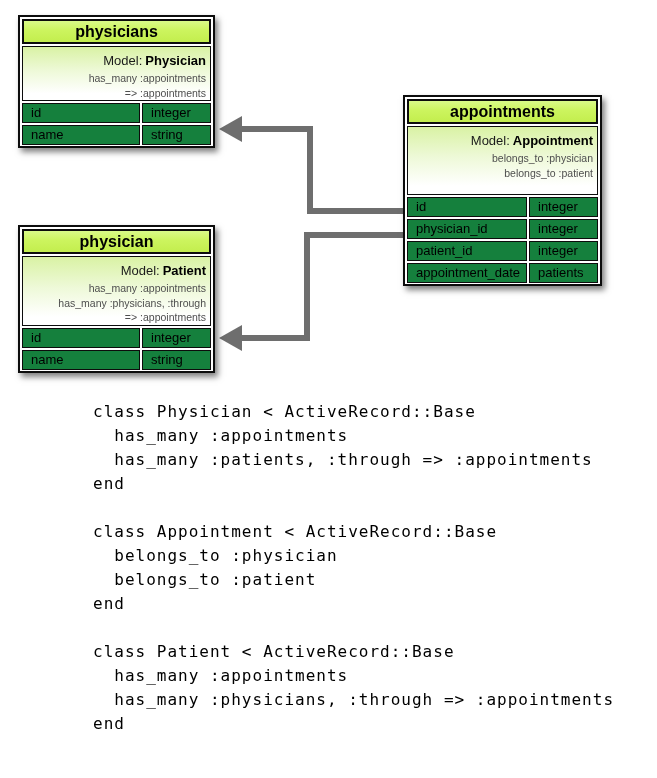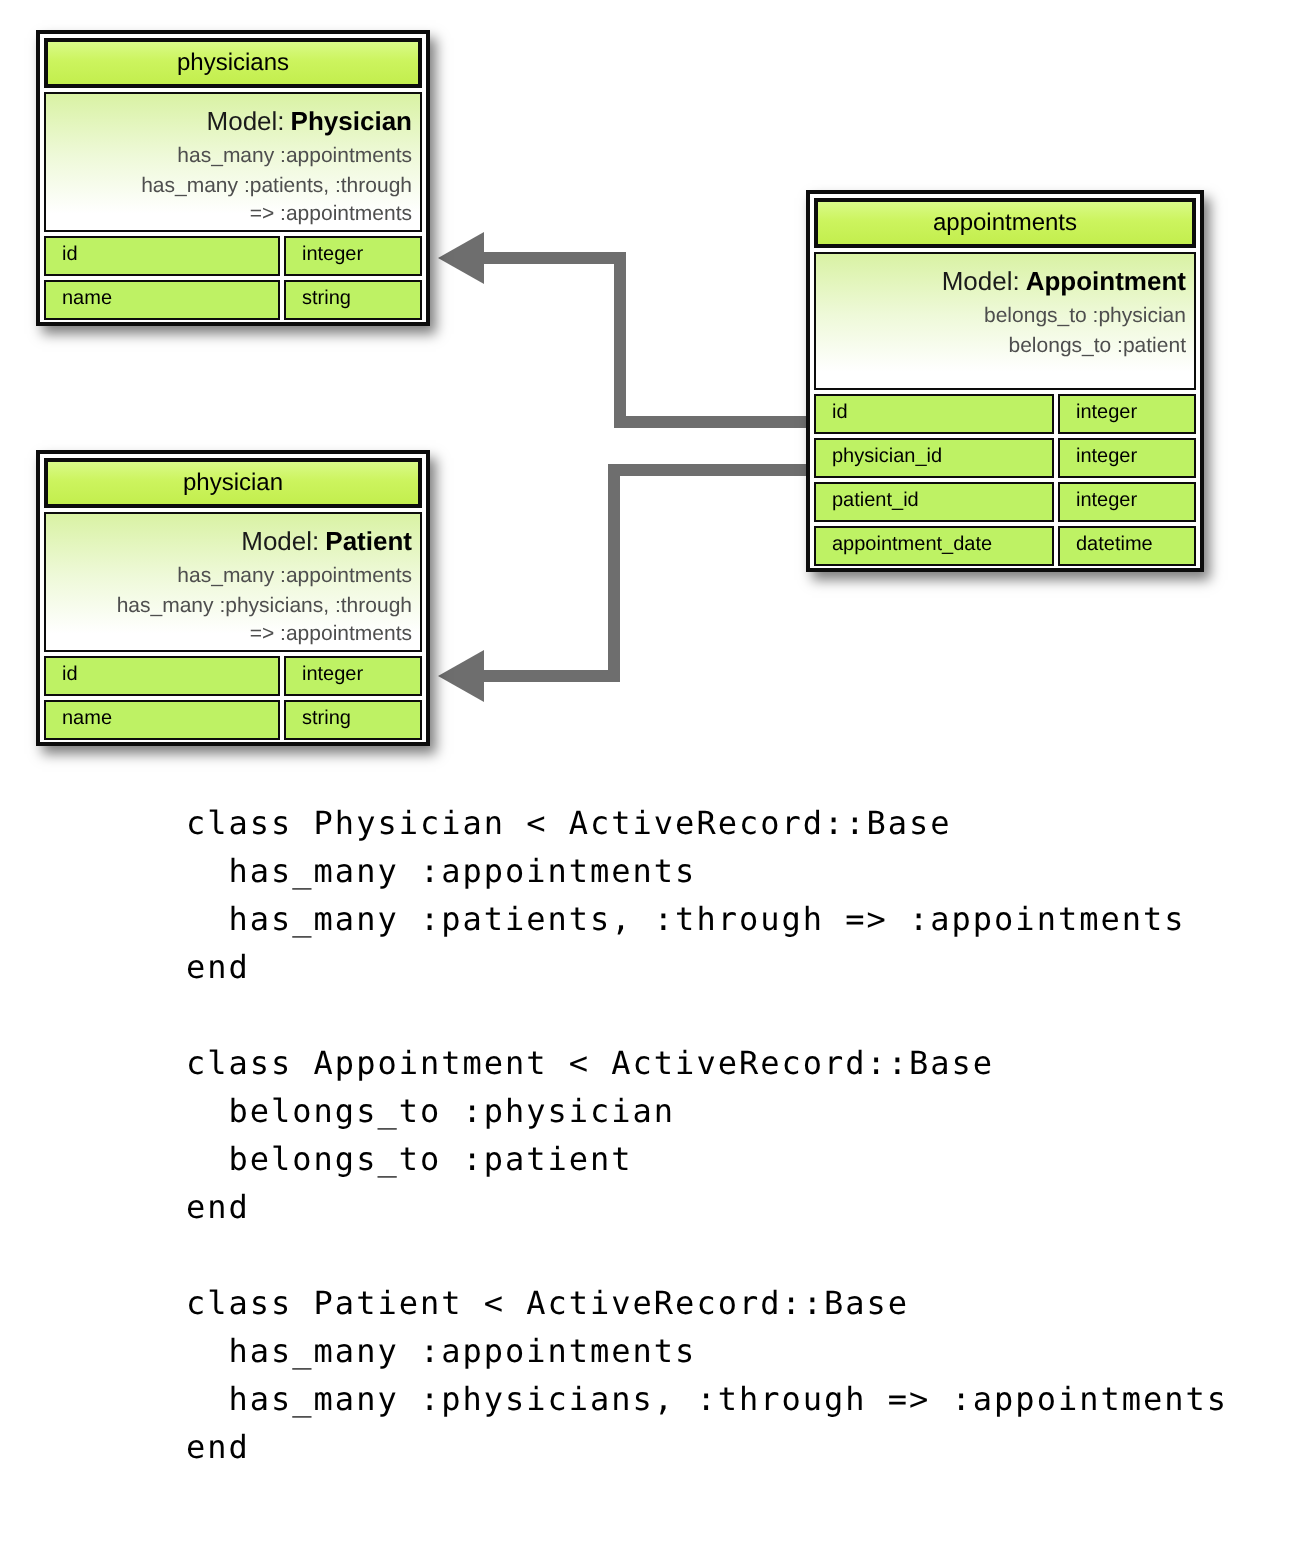--- a/index.html
+++ b/index.html
@@ -11,36 +11,36 @@
 
   
   .db-table {
     position:absolute; box-sizing:border-box;
     border:2px solid #0c0c0c; background:#ffffff; padding:1px;
     box-shadow:3px 4px 6px rgba(0,0,0,0.50);
   }
   .tbl-header {
     margin:1px; border:2px solid #0c0c0c;
     background:linear-gradient(180deg,#d9fa88 0%,#ccf45e 45%,#c3ee4e 100%);
-    text-align:center; font-weight:normal; font-size:12px; color:#000;
+    text-align:center; font-weight:bold; font-size:16px; color:#000;
     height:21px; line-height:21px;
   }
   .tbl-model {
     margin:2px 1px 0 1px; border:1.5px solid #0c0c0c;
     background:linear-gradient(180deg,#d9f2a4 0%,#eef9d8 45%,#ffffff 88%);
     padding:5px 4px 0 9px; box-sizing:content-box;text-align:right;
   }
   .tbl-model.model-3 { height:62px; }
   .model-line { font-size:13px; line-height:17px; margin-bottom:2px; color:#1a1a1a; }
   .model-line .mname { font-weight:bold; color:#000; margin-left:3px; }
   .assoc { font-size:10.5px; line-height:14.5px; color:#4e4e4e; }
   .tbl-row { display:flex; margin:2px 1px 0 1px; gap:2px; }
   .cell {
-    border:1.5px solid #0c0c0c; background:#bef264;
-    height:18px; line-height:18px; font-size:10px; color:#000;
+    border:1.5px solid #0c0c0c; background:#15803d;
+    height:18px; line-height:18px; font-size:13px; color:#000;
     padding-left:8px; box-sizing:content-box; overflow:hidden;
   }
   .cfield { flex:0 0 108px; }
   #t-appointments .cfield { flex:0 0 110px; }
   .ctype { flex:1; }
 
   
   .code-block { position:absolute; left:93px; top:400px; }
   .code-line {
     font-family:"DejaVu Sans Mono","Liberation Mono",monospace;
@@ -66,21 +66,20 @@
 
   <div class="db-table" id="t-physicians" style="left:18px; top:15px; width:197px;">
     <div class="tbl-header">
       <span>physicians</span>
     </div>
     <div class="tbl-model">
       <div class="model-line">
         <span class="mlabel">Model:</span><span class="mname">Physician</span>
       </div>
       <div class="assoc">has_many :appointments</div>
-      <div class="assoc">has_many :patients, :through</div>
       <div class="assoc">=&gt; :appointments</div>
     </div>
     <div class="tbl-row">
       <div class="cell cfield">id</div>
       <div class="cell ctype">integer</div>
     </div>
     <div class="tbl-row">
       <div class="cell cfield">name</div>
       <div class="cell ctype">string</div>
     </div>
@@ -104,21 +103,21 @@
     <div class="tbl-row">
       <div class="cell cfield">physician_id</div>
       <div class="cell ctype">integer</div>
     </div>
     <div class="tbl-row">
       <div class="cell cfield">patient_id</div>
       <div class="cell ctype">integer</div>
     </div>
     <div class="tbl-row">
       <div class="cell cfield">appointment_date</div>
-      <div class="cell ctype">datetime</div>
+      <div class="cell ctype">patients</div>
     </div>
   </div>
 
   <div class="db-table" id="t-patients" style="left:18px; top:225px; width:197px;">
     <div class="tbl-header">
       <span>physician</span>
     </div>
     <div class="tbl-model">
       <div class="model-line">
         <span class="mlabel">Model:</span><span class="mname">Patient</span>

